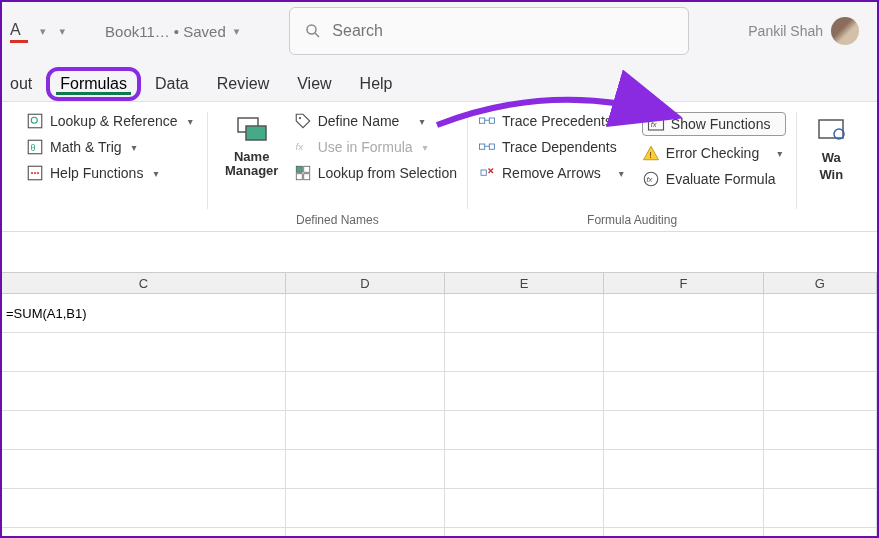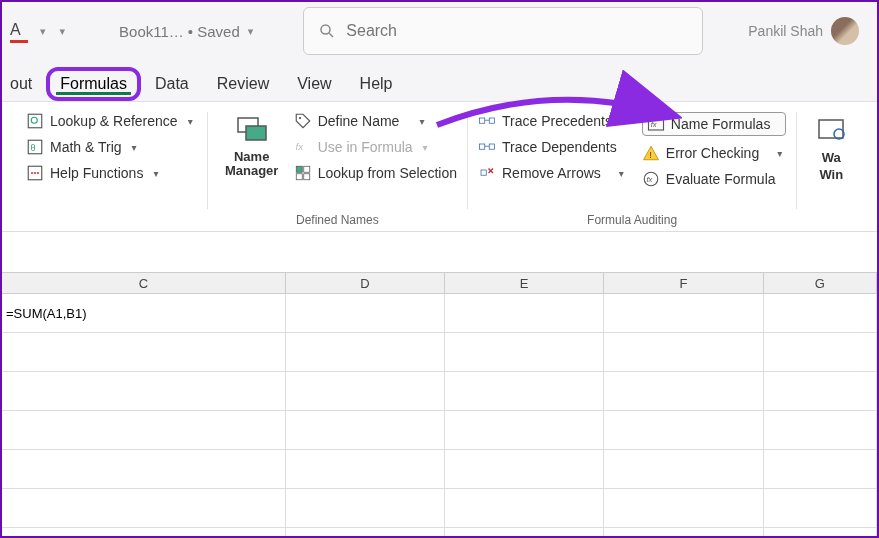--- a/index.html
+++ b/index.html
@@ -3,21 +3,21 @@
 <meta charset="utf-8">
 <style>
 * { margin: 0; padding: 0; box-sizing: border-box; font-family: 'Segoe UI', sans-serif; }
 body { width: 879px; height: 538px; background: #fff; border: 2px solid #6a0dad; overflow: hidden; position: relative; }
 
 .titlebar { height: 58px; background: #f5f5f7; display: flex; align-items: center; padding: 0 8px; gap: 6px; }
 .font-color { position: relative; width: 20px; height: 20px; }
 .font-color .A { font-size: 16px; color: #444; font-weight: 400; }
 .font-color .underline { position: absolute; bottom: -2px; left: 0; width: 18px; height: 3px; background: #d93025; }
 .chev { color: #888; font-size: 11px; padding: 0 4px; }
-.docname { color: #777; font-size: 15px; margin-left: 44px; display: flex; align-items: center; gap: 4px; }
+.docname { color: #777; font-size: 15px; margin-left: 30px; display: flex; align-items: center; gap: 4px; }
 .searchbox { margin-left: 40px; width: 400px; height: 48px; border: 1px solid #ccc; border-radius: 6px; background: #fafafa; display: flex; align-items: center; padding: 0 14px; gap: 10px; }
 .searchbox input { border: none; background: transparent; font-size: 16px; color: #888; outline: none; flex: 1; }
 .user { margin-left: auto; color: #888; font-size: 14px; display: flex; align-items: center; gap: 8px; margin-right: 10px; }
 .avatar { width: 28px; height: 28px; border-radius: 50%; background: linear-gradient(135deg, #8a6d5c 40%, #d4c0a8 60%); }
 
 .tabs { height: 42px; background: #f5f5f7; display: flex; align-items: flex-end; padding-left: 8px; gap: 0; border-bottom: 1px solid #e0e0e0; }
 .tab { padding: 8px 14px; font-size: 16px; color: #333; cursor: pointer; }
 .tab.cut { padding-left: 0; }
 .tab-highlight { border: 4px solid #8a2be2; border-radius: 12px; padding: 4px 10px; position: relative; }
 .tab-highlight::after { content: ''; position: absolute; bottom: 2px; left: 6px; right: 6px; height: 3px; background: #0f7b4a; }
@@ -197,21 +197,21 @@
           <span>Remove Arrows</span>
           <span class="chev" style="margin-left:8px;">▾</span>
         </div>
       </div>
       <div class="stack">
         <div class="rbtn show-formulas-btn">
           <svg class="ricon" viewBox="0 0 24 24">
               <rect x="2" y="4" width="20" height="16" fill="none" stroke="#555" stroke-width="1.5"></rect>
               <text x="5" y="16" font-size="10" fill="#555" font-style="italic">fx</text>
             </svg>
-          <span>Name Formulas</span>
+          <span>Show Functions</span>
         </div>
         <div class="rbtn">
           <svg class="ricon" viewBox="0 0 24 24">
               <path d="M12 3l10 18H2z" fill="#fc3" stroke="#a80" stroke-width="1"></path>
               <text x="10" y="18" font-size="11" fill="#333">!</text>
             </svg>
           <span>Error Checking</span>
           <span class="chev" style="margin-left:8px;">▾</span>
         </div>
         <div class="rbtn">

